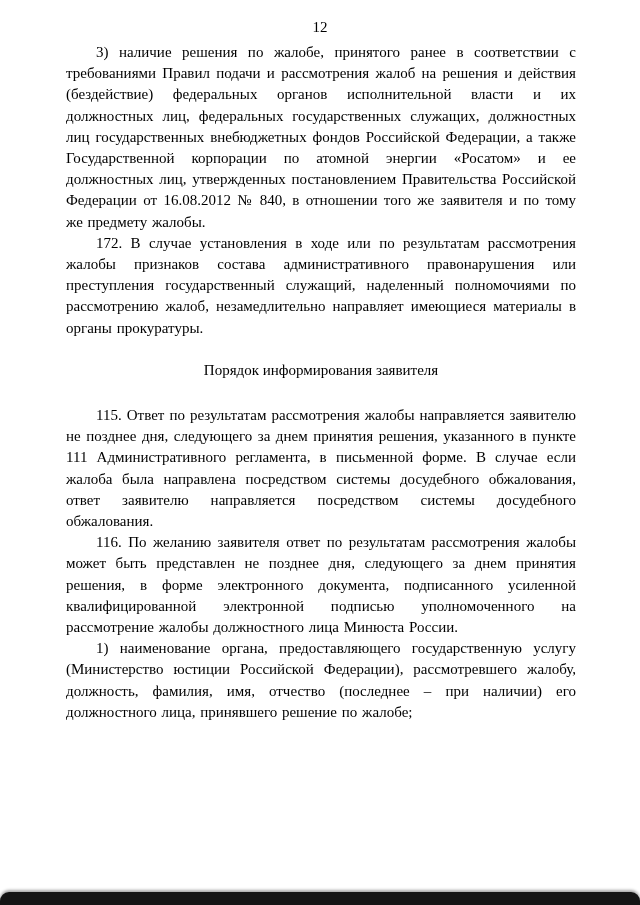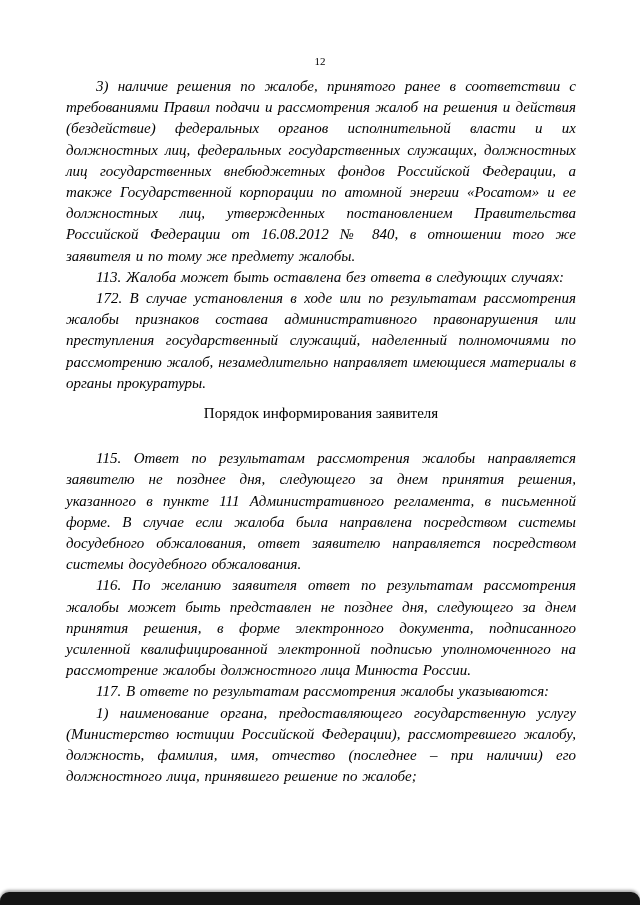--- a/index.html
+++ b/index.html
@@ -14,40 +14,39 @@
     overflow: hidden;
     font-family: "Liberation Serif", serif;
     color: #000000;
   }
   .page {
     position: absolute;
     inset: 0;
   }
   .page-number {
     text-align: center;
-    padding-top: 52px;
-    font-size: 11px;
+    padding-top: 18px;
+    font-size: 15px;
     line-height: 18px;
   }
   .content {
     margin: 6px 64px 0 66px;
     font-size: 15px;
     line-height: 21.2px;
     text-align: justify;
     text-justify: inter-word;
   }
   .content p {
     margin: 0;
     text-indent: 30px;
     word-spacing: 1px;
-    font-style: italic;
   }
   .doc-heading {
     text-align: center;
-    margin-top: 9px;
+    margin-top: 21px;
     margin-bottom: 24px;
     text-indent: 0;
   }
   .doc-heading div {
     text-indent: 0;
   }
   .next-page-edge {
     position: absolute;
     left: 0;
     right: 0;
@@ -62,35 +61,33 @@
 <body>
 
 <div class="page">
 
   <div class="page-number">12</div>
 
   <div class="content">
 
     <p>3) наличие решения по жалобе, принятого ранее в соответствии с требованиями Правил подачи и рассмотрения жалоб на решения и действия (бездействие) федеральных органов исполнительной власти и их должностных лиц, федеральных государственных служащих, должностных лиц государственных внебюджетных фондов Российской Федерации, а также Государственной корпорации по атомной энергии «Росатом» и ее должностных лиц, утвержденных постановлением Правительства Российской Федерации от 16.08.2012 № 840, в отношении того же заявителя и по тому же предмету жалобы.</p>
 
-    <p>113. Жалоба может быть оставлена без ответа в следующих случаях:</p>
 
 
 
     <p>172. В случае установления в ходе или по результатам рассмотрения жалобы признаков состава административного правонарушения или преступления государственный служащий, наделенный полномочиями по рассмотрению жалоб, незамедлительно направляет имеющиеся материалы в органы прокуратуры.</p>
 
     <div class="doc-heading">
       <div>Порядок информирования заявителя</div>
     </div>
 
     <p>115. Ответ по результатам рассмотрения жалобы направляется заявителю не позднее дня, следующего за днем принятия решения, указанного в пункте 111 Административного регламента, в письменной форме. В случае если жалоба была направлена посредством системы досудебного обжалования, ответ заявителю направляется посредством системы досудебного обжалования.</p>
 
     <p>116. По желанию заявителя ответ по результатам рассмотрения жалобы может быть представлен не позднее дня, следующего за днем принятия решения, в форме электронного документа, подписанного усиленной квалифицированной электронной подписью уполномоченного на рассмотрение жалобы должностного лица Минюста России.</p>
 
-    <p>117. В ответе по результатам рассмотрения жалобы указываются:</p>
 
     <p>1) наименование органа, предоставляющего государственную услугу (Министерство юстиции Российской Федерации), рассмотревшего жалобу, должность, фамилия, имя, отчество (последнее – при наличии) его должностного лица, принявшего решение по жалобе;</p>
 
   </div>
 
   <div class="next-page-edge"></div>
 
 </div>
 
 </body></html>

